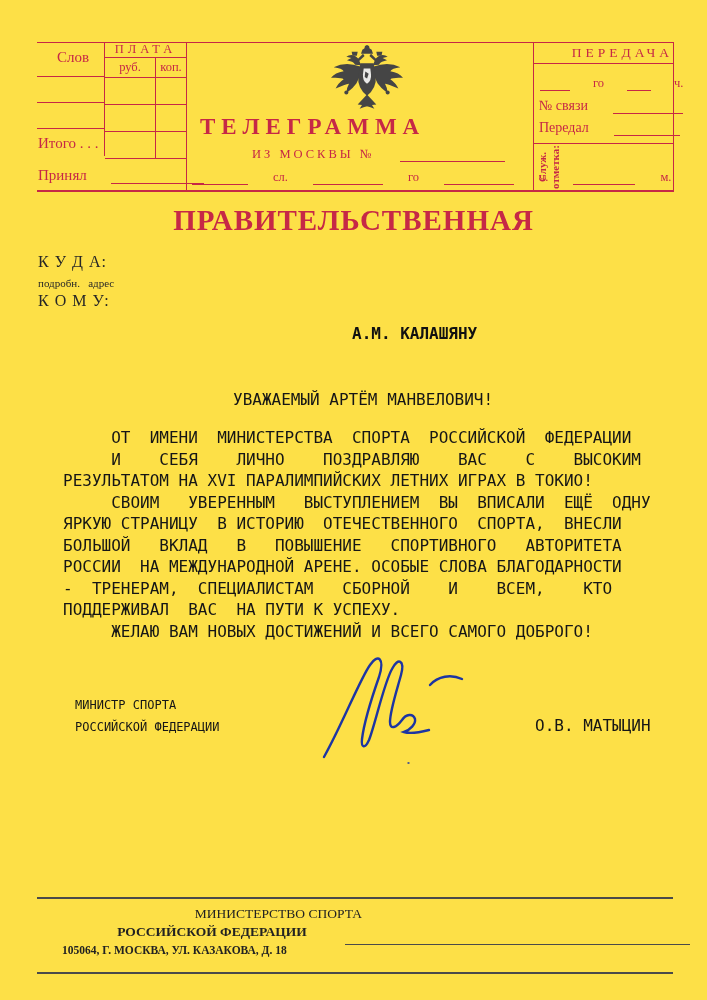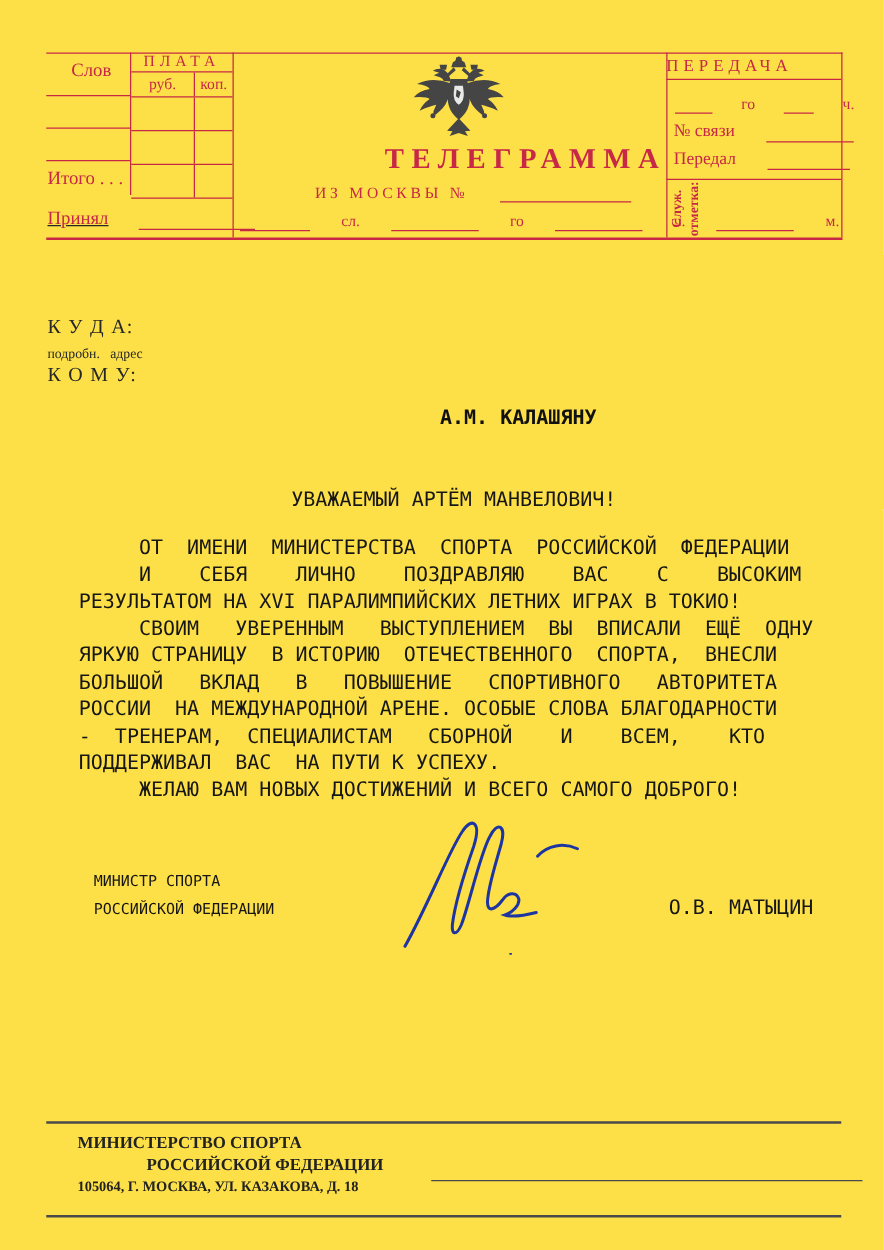--- a/index.html
+++ b/index.html
@@ -67,21 +67,21 @@
         <div class="c1"></div>
         <div class="c2"></div>
       </div>
     <div class="brow">
         <div class="c1"></div>
         <div class="c2"></div>
       </div>
   </div>
 
   <div class="abs formlbl serif" style="left:38px;top:135px;">Итого . . .</div>
-  <div class="abs serif row" style="left:38px;top:167px;text-decoration:underline;">
+  <div class="abs serif row" style="left:38px;top:167px;">
     <span class="formlbl">Принял</span>
     <span class="blank" style="width:93px;margin-left:4px;"></span>
   </div>
 
   <svg class="abs" style="left:327px;top:45px;" viewBox="0 0 120 100" width="80" height="67">
     <g fill="#454545">
       <path d="M57 1h6l1 4.5h-8z"></path>
       <circle cx="60" cy="1.2" r="1.4"></circle>
       <path d="M53 7q7 -6 14 0l2 6h-18z"></path>
       <path d="M54 13l-9 9 2.4 2.4 9 -8z M66 13l9 9 -2.4 2.4 -9 -8z"></path>
@@ -93,39 +93,39 @@
       <path d="M70 32Q92 24 110 33Q97 34.5 95 39Q108 41 114 49Q99 48 95 51Q103.5 57 107 65Q93 59 87 58Q91 65 91 72Q81 65 76 57.5L70 45z"></path>
       <path d="M50 27h20l3 19q2 18 -13 30q-15 -12 -13 -30z"></path>
       <path d="M55 35h10l1 8.5q1 9.5 -6 14.5q-7 -5 -6 -14.5z" fill="#fbfbf8" opacity="0.9"></path>
       <path d="M57.5 39.5l5 3.5l-2.4 7l-3.6 -2.4z" fill="#454545"></path>
       <path d="M60 74l-14 15l6.5 0.8l-3.5 5.5q11 -3.5 11 -3.5q0 0 11 3.5l-3.5 -5.5l6.5 -0.8z"></path>
       <circle cx="29" cy="71" r="3"></circle>
       <circle cx="91" cy="71" r="3"></circle>
     </g>
   </svg>
 
-  <div class="abs red serif" style="left:200px;top:114px;width:333px;text-align:right;font-size:23px;font-weight:bold;letter-spacing:6px;">ТЕЛЕГРАММА</div>
+  <div class="abs red serif" style="left:200px;top:114px;width:333px;text-align:left;font-size:23px;font-weight:bold;letter-spacing:6px;">ТЕЛЕГРАММА</div>
 
   <div class="abs serif row" style="left:252px;top:147px;">
     <span class="smalllbl" style="letter-spacing:3px;">ИЗ МОСКВЫ №</span>
     <span class="blank" style="width:105px;margin-left:5px;"></span>
   </div>
 
   <div class="abs serif row" style="left:192px;top:170px;">
     <span class="blank" style="width:56px;"></span>
     <span class="smalllbl" style="margin:0 5px;">сл.</span>
     <span class="blank" style="width:70px;"></span>
     <span class="smalllbl" style="margin:0 5px;">го</span>
     <span class="blank" style="width:70px;"></span>
     <span class="smalllbl" style="margin:0 5px;">ч.</span>
     <span class="blank" style="width:62px;"></span>
     <span class="smalllbl" style="margin-left:5px;">м.</span>
   </div>
 
-  <div class="abs red serif" style="left:533px;top:45px;width:140px;text-align:left;font-size:13.5px;letter-spacing:4px;">ПЕРЕДАЧА</div>
+  <div class="abs red serif" style="left:533px;top:45px;width:140px;text-align:right;font-size:13.5px;letter-spacing:4px;">ПЕРЕДАЧА</div>
   <div class="hline" style="left:533px;top:63px;width:140px;"></div>
 
   <div class="abs serif row" style="left:540px;top:76px;">
     <span class="blank" style="width:30px;"></span>
     <span class="smalllbl" style="margin:0 3px;">го</span>
     <span class="blank" style="width:24px;"></span>
     <span class="smalllbl" style="margin:0 3px;">ч.</span>
     <span class="blank" style="width:24px;"></span>
     <span class="smalllbl" style="margin-left:3px;">м.</span>
   </div>
@@ -137,20 +137,21 @@
 
   <div class="abs serif row" style="left:539px;top:120px;">
     <span class="formlbl" style="font-size:14px;">Передал</span>
     <span class="blank" style="width:66px;margin-left:5px;"></span>
   </div>
 
   <div class="hline" style="left:533px;top:143px;width:140px;"></div>
   <div class="abs red serif pre" style="left:526px;top:154px;width:46px;height:26px;font-size:11px;font-weight:bold;line-height:13px;text-align:center;transform:rotate(-90deg);">Служ.
 отметка:</div>
 
+  <div class="abs red serif" style="left:0;top:204px;width:707px;text-align:center;font-size:29px;font-weight:bold;letter-spacing:1px;">ПРАВИТЕЛЬСТВЕННАЯ</div>
 
   <div class="abs serif" style="left:38px;top:253px;font-size:16px;letter-spacing:1px;">К У Д А:</div>
   <div class="abs serif pre" style="left:38px;top:277px;font-size:11px;">подробн.   адрес</div>
   <div class="abs serif" style="left:38px;top:292px;font-size:16px;letter-spacing:1px;">К О М У:</div>
 
   <div class="abs mono pre" style="left:352px;top:324px;font-size:16px;font-weight:bold;color:#111;">А.М. КАЛАШЯНУ</div>
 
   <div class="abs mono pre" style="left:63px;top:427px;font-size:16px;line-height:21.5px;color:#161616;">     ОТ  ИМЕНИ  МИНИСТЕРСТВА  СПОРТА  РОССИЙСКОЙ  ФЕДЕРАЦИИ
      И    СЕБЯ    ЛИЧНО    ПОЗДРАВЛЯЮ    ВАС    С    ВЫСОКИМ
 РЕЗУЛЬТАТОМ НА XVI ПАРАЛИМПИЙСКИХ ЛЕТНИХ ИГРАХ В ТОКИО!
@@ -173,19 +174,19 @@
       <path d="M118,42 C126,33 139,31 150,36"></path>
       <path d="M96,120 l1,0" stroke-width="1.4"></path>
     </g>
   </svg>
 
   <div class="abs mono pre" style="left:535px;top:716px;font-size:16px;color:#161616;">О.В. МАТЫЦИН</div>
 
   <div class="footer-line" style="left:37px;top:897px;width:636px;border-top-width:2px;"></div>
   <div class="footer-line" style="left:37px;top:972px;width:636px;border-top-width:2px;"></div>
 
-  <div class="abs serif" style="left:62px;top:906px;width:300px;text-align:left;font-size:13.5px;font-weight:bold;color:#222;">МИНИСТЕРСТВО СПОРТА</div>
+  <div class="abs serif" style="left:62px;top:906px;width:300px;text-align:right;font-size:13.5px;font-weight:normal;color:#222;">МИНИСТЕРСТВО СПОРТА</div>
   <div class="abs serif" style="left:62px;top:924px;width:300px;text-align:center;font-size:13.5px;font-weight:bold;color:#222;">РОССИЙСКОЙ ФЕДЕРАЦИИ</div>
   <div class="abs serif" style="left:62px;top:944px;width:300px;text-align:left;font-size:11.5px;font-weight:bold;color:#222;">105064, Г. МОСКВА, УЛ. КАЗАКОВА, Д. 18</div>
 
   <div class="footer-line" style="left:345px;top:944px;width:345px;"></div>
 
 </div>
 
 </body></html>

